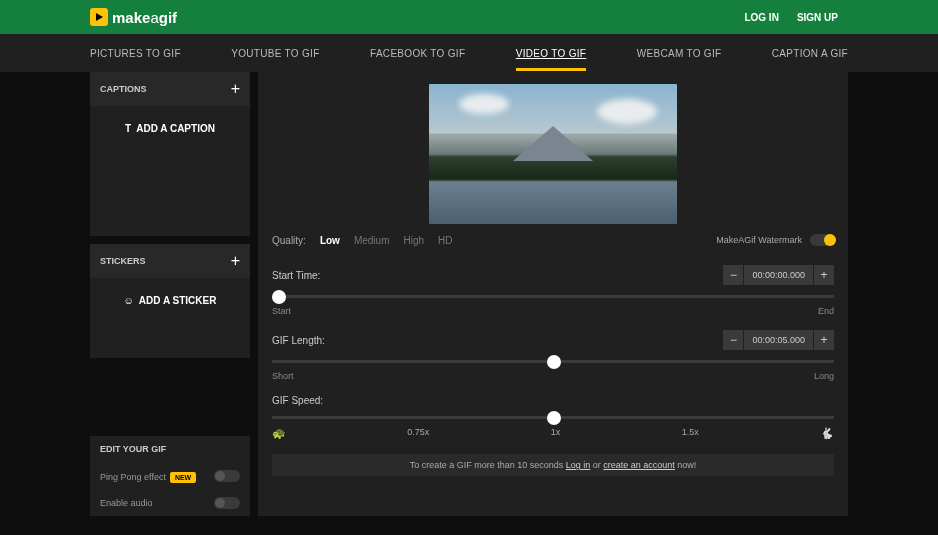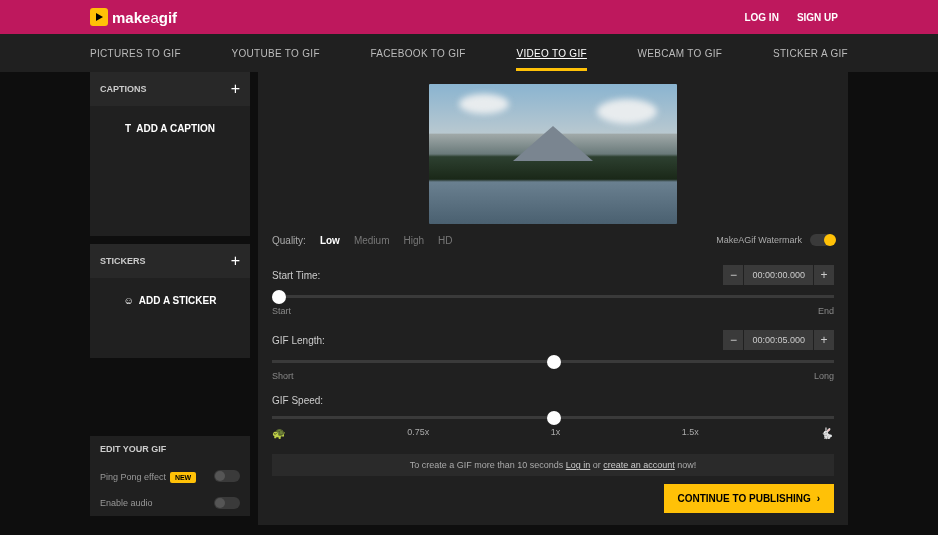--- a/index.html
+++ b/index.html
@@ -1,18 +1,18 @@
 <!DOCTYPE html>
 <html><head>
   <meta charset="utf-8">
   <style>
     * { margin: 0; padding: 0; box-sizing: border-box; }
     body { background: #0e0e0e; font-family: Arial, sans-serif; color: #ccc; font-size: 12px; width: 938px; height: 535px; overflow: hidden; }
     
-    .header { background: #be185d; height: 34px; display: flex; align-items: center; padding: 0 100px 0 90px; justify-content: space-between; }
+    .header { background: #15803d; height: 34px; display: flex; align-items: center; padding: 0 100px 0 90px; justify-content: space-between; }
     .logo { display: flex; align-items: center; gap: 4px; }
     .logo-icon { width: 18px; height: 18px; background: #ffc107; border-radius: 3px; display: flex; align-items: center; justify-content: center; }
     .logo-text { color: #fff; font-size: 15px; font-weight: 600; }
     .logo-text .thin { font-weight: 300; }
     .header-right { display: flex; align-items: center; gap: 18px; }
     .header-link { color: #fff; font-size: 10px; font-weight: 600; cursor: pointer; }
     .try-premium { background: #5cb85c; color: #fff; font-size: 10px; font-weight: 600; padding: 7px 12px; border: none; border-radius: 2px; cursor: pointer; }
     
     .nav-tabs { background: #202020; height: 38px; display: flex; align-items: center; padding: 0 90px; justify-content: space-between; }
     .nav-tab { color: #bbb; font-size: 10px; font-weight: 500; letter-spacing: 0.3px; cursor: pointer; padding: 12px 0; position: relative; }
@@ -89,21 +89,21 @@
     <span class="header-link">SIGN UP</span>
   </div>
 </div>
 
 <div class="nav-tabs">
   <span class="nav-tab">PICTURES TO GIF</span>
   <span class="nav-tab">YOUTUBE TO GIF</span>
   <span class="nav-tab">FACEBOOK TO GIF</span>
   <span class="nav-tab active">VIDEO TO GIF</span>
   <span class="nav-tab">WEBCAM TO GIF</span>
-  <span class="nav-tab">STICKER A GIF</span>
+  <span class="nav-tab">CAPTION A GIF</span>
 </div>
 
 <div class="main">
   <div class="sidebar">
     <div class="panel">
       <div class="panel-header">
         <span class="panel-title">CAPTIONS</span>
         <span class="plus-icon">+</span>
       </div>
       <div class="panel-body">
@@ -210,20 +210,14 @@
         <span>1x</span>
         <span>1.5x</span>
         <span class="tick-icon">🐇</span>
       </div>
     </div>
 
     <div class="notice">
       <span>To create a GIF more than 10 seconds </span><a>Log in</a><span> or </span><a>create an account</a><span> now!</span>
     </div>
 
-    <div class="footer">
-      <button class="continue-btn">
-        <span>CONTINUE TO PUBLISHING</span>
-        <span>›</span>
-      </button>
-    </div>
   </div>
 </div>
 
 </body></html>

